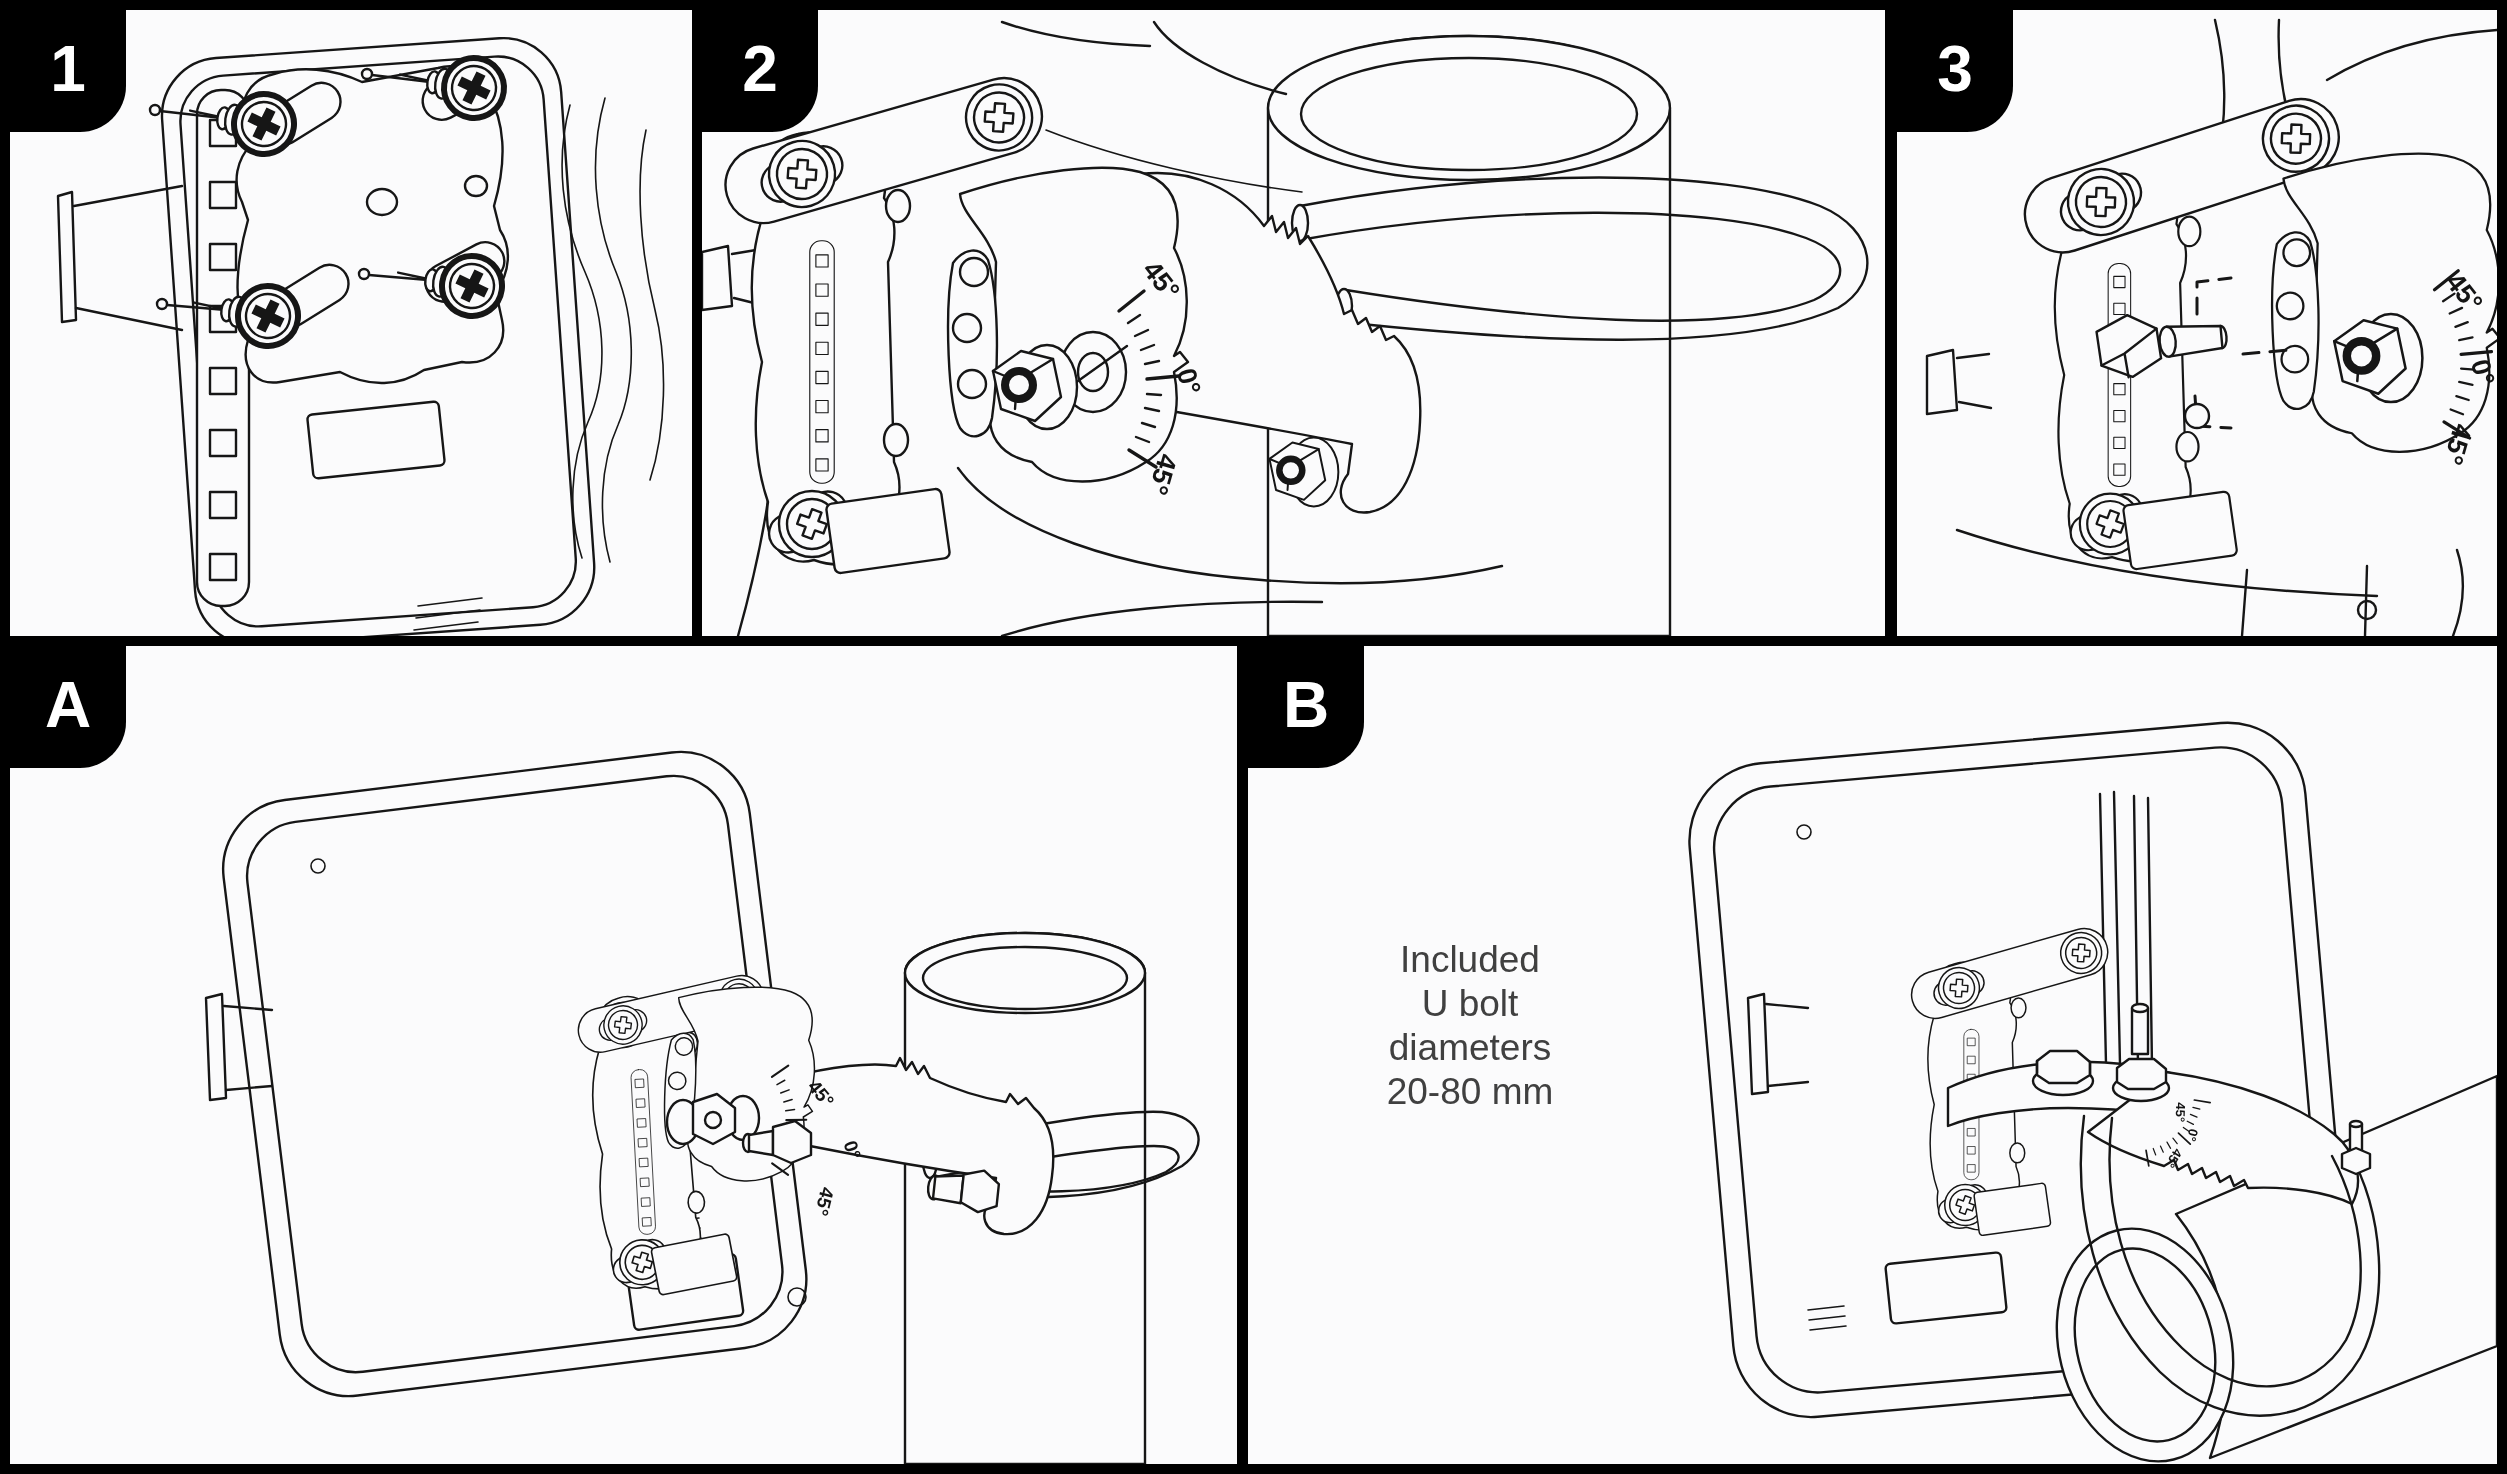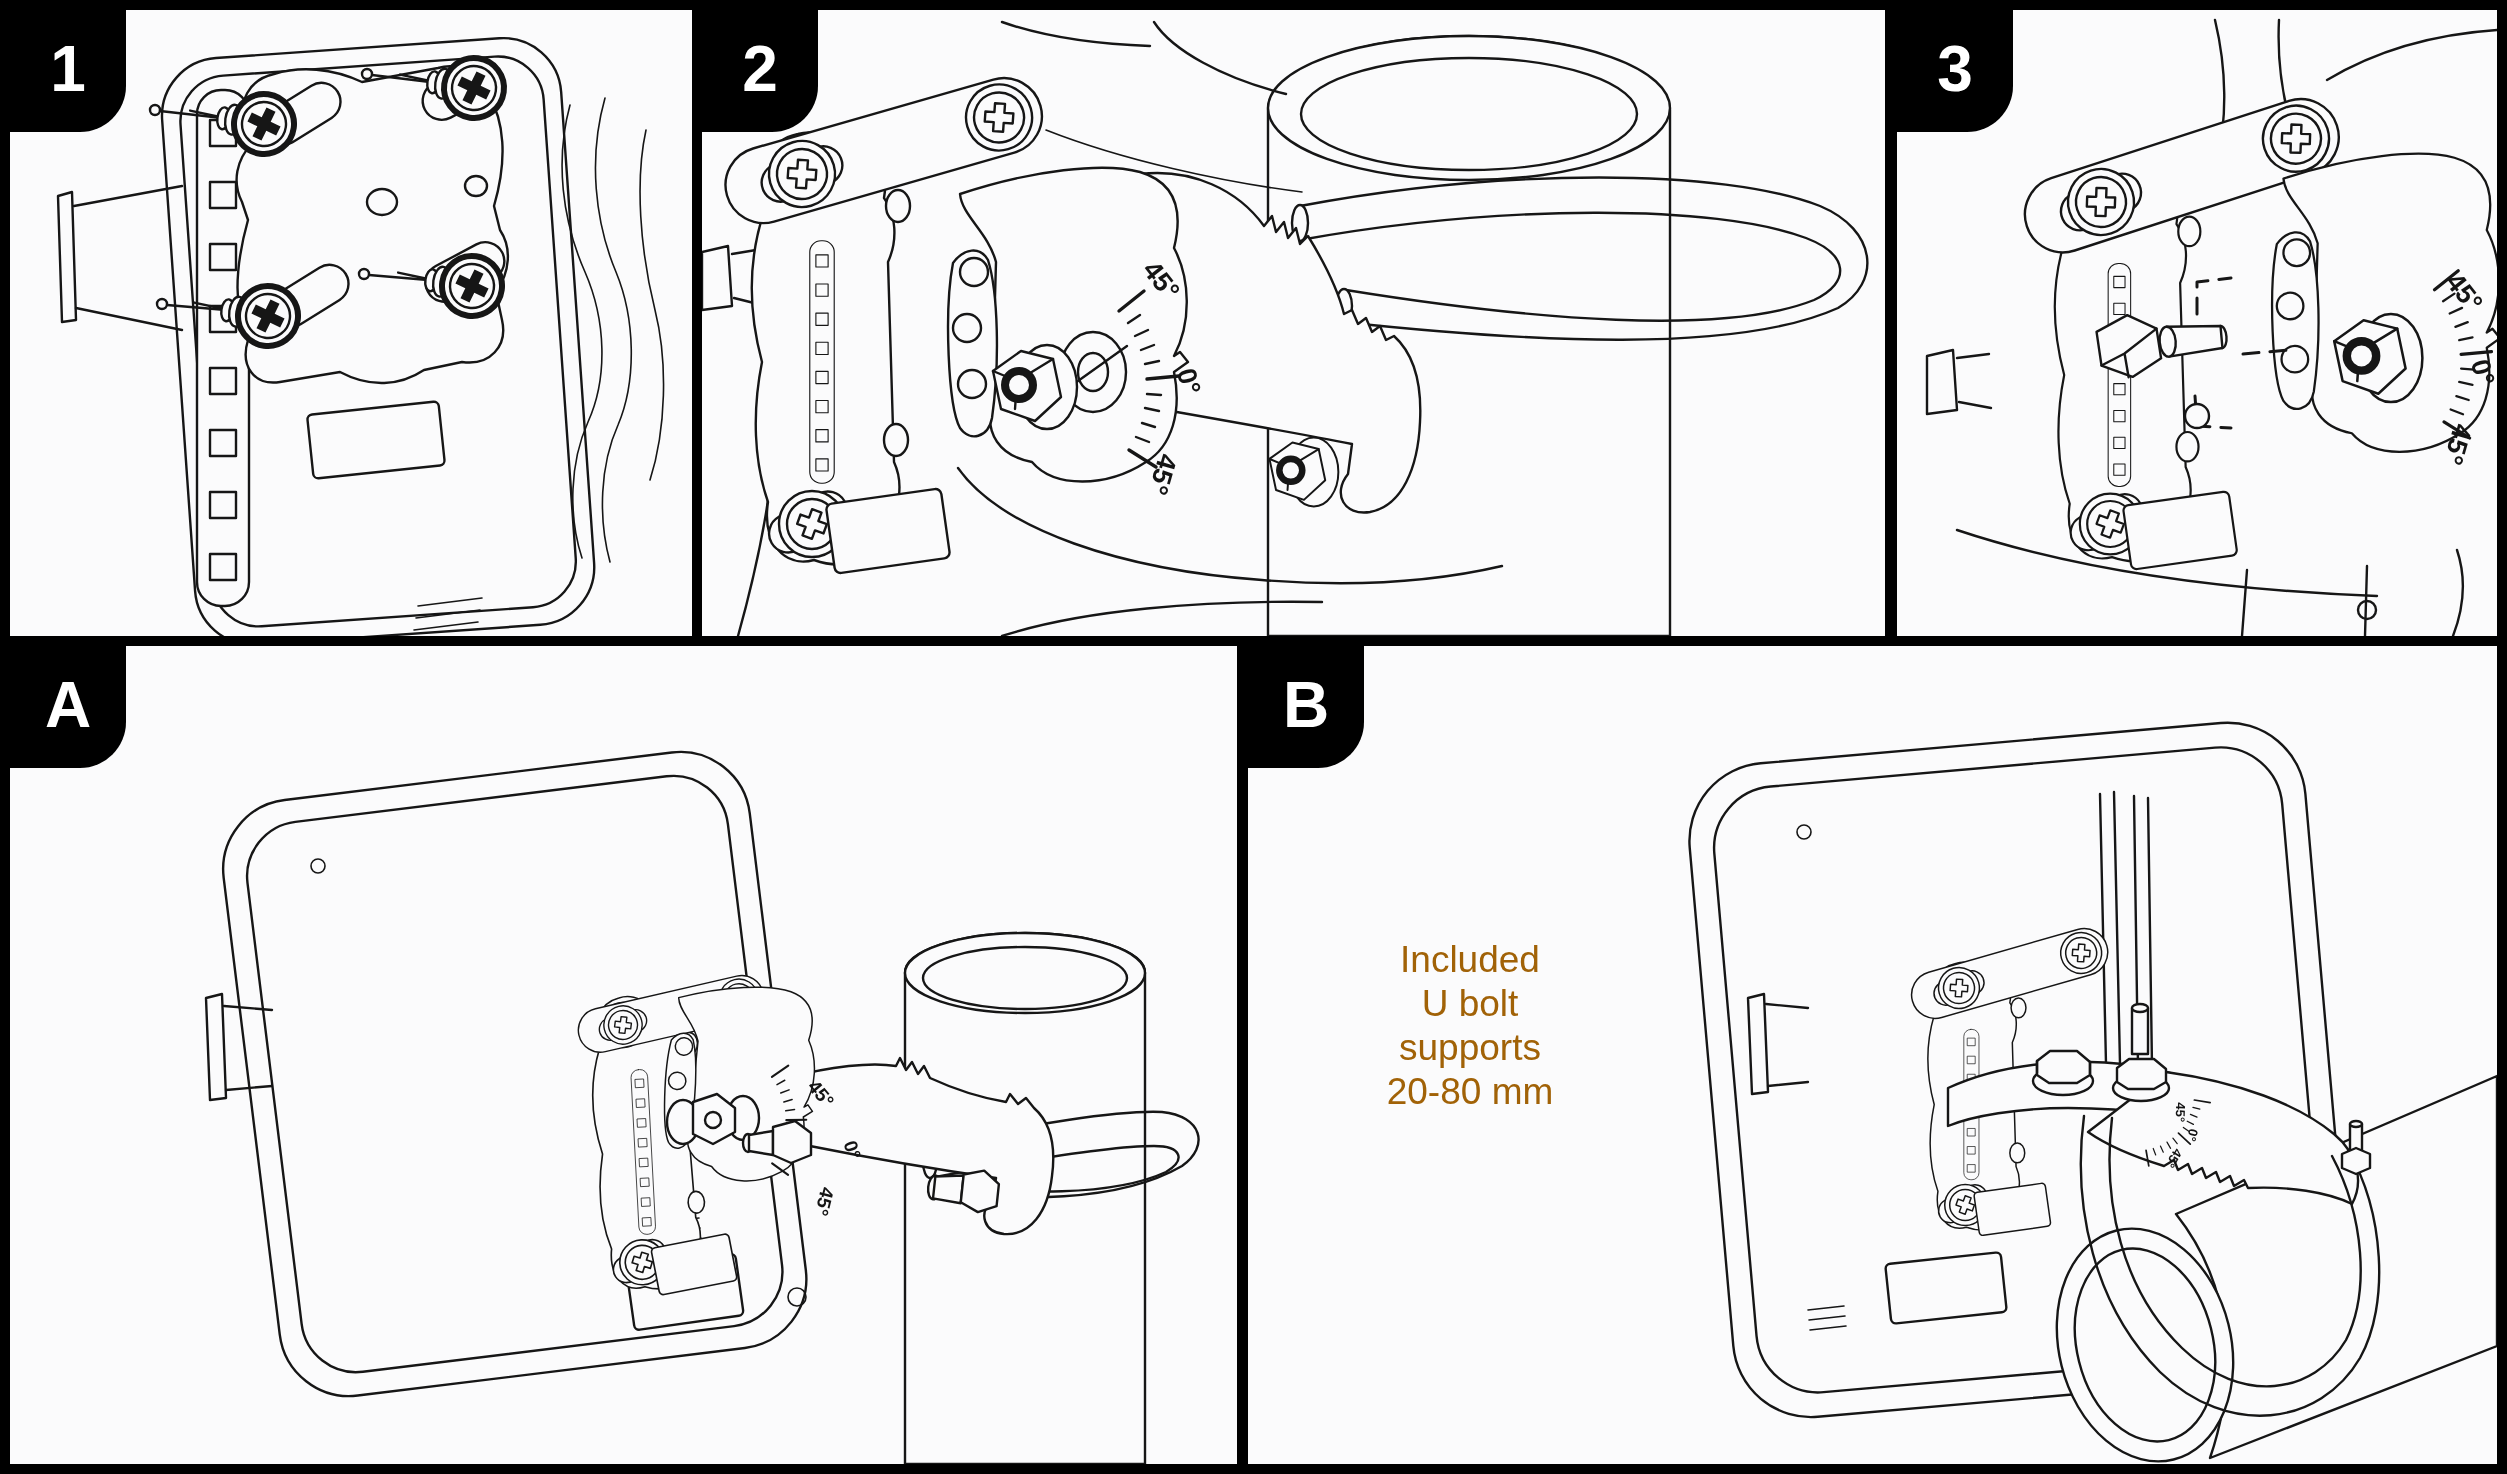--- a/index.html
+++ b/index.html
@@ -14,21 +14,21 @@
          border-radius:0 0 46px 0;display:flex;align-items:center;justify-content:center;z-index:5;}
   .badge span{color:#fff;font-weight:700;font-size:64px;line-height:1;transform:translateY(-2px);}
   svg.art{position:absolute;left:0;top:0;width:100%;height:100%;}
   svg.art *{stroke:#161616;fill:none;stroke-width:2.4;stroke-linecap:round;stroke-linejoin:round;}
   svg .fw{fill:#fbfbfc;}
   svg .fd{fill:#161616;stroke:none;}
   svg .thin{stroke-width:1.6;}
   svg .dash{stroke-dasharray:16 11;stroke-width:3;}
   svg text.dial{font-family:"Liberation Sans",sans-serif;font-weight:700;fill:#141414;stroke:none;text-anchor:middle;}
   svg text.t27{font-size:27px;} svg text.t19{font-size:19px;} svg text.t13{font-size:13px;}
-  .note{position:absolute;text-align:center;color:#a16207;font-size:37px;line-height:1.19;font-weight:400;z-index:4;}
+  .note{position:absolute;text-align:center;color:#404040;font-size:37px;line-height:1.19;font-weight:400;z-index:4;}
   .note div{white-space:nowrap;}
 </style>
 </head>
 <body>
 
 <svg width="0" height="0" style="position:absolute" aria-hidden="true">
   <defs>
     <g id="screw-install">
       <circle r="33" class="fw"></circle>
       <circle r="25" class="fw"></circle>
@@ -302,21 +302,21 @@
     </svg>
     <div class="badge">
         <span>A</span>
       </div>
   </section>
 
   <section class="panel" id="panel-b">
     <div class="note" style="left:30px;top:292px;width:384px">
       <div>Included</div>
       <div>U bolt</div>
-      <div>supports</div>
+      <div>diameters</div>
       <div>20-80 mm</div>
     </div>
     <svg class="art" viewBox="0 0 1249 818">
       <g>
         <g transform="rotate(-5 770 420)">
           <rect x="462" y="96" width="618" height="656" rx="78" class="fw"></rect>
           <rect x="486" y="120" width="570" height="608" rx="62" class="fw"></rect>
         </g>
         <circle cx="556" cy="186" r="7" class="thin"></circle>
         <rect x="640" y="612" width="116" height="60" rx="5" class="fw" transform="rotate(-6 698 642)"></rect>

